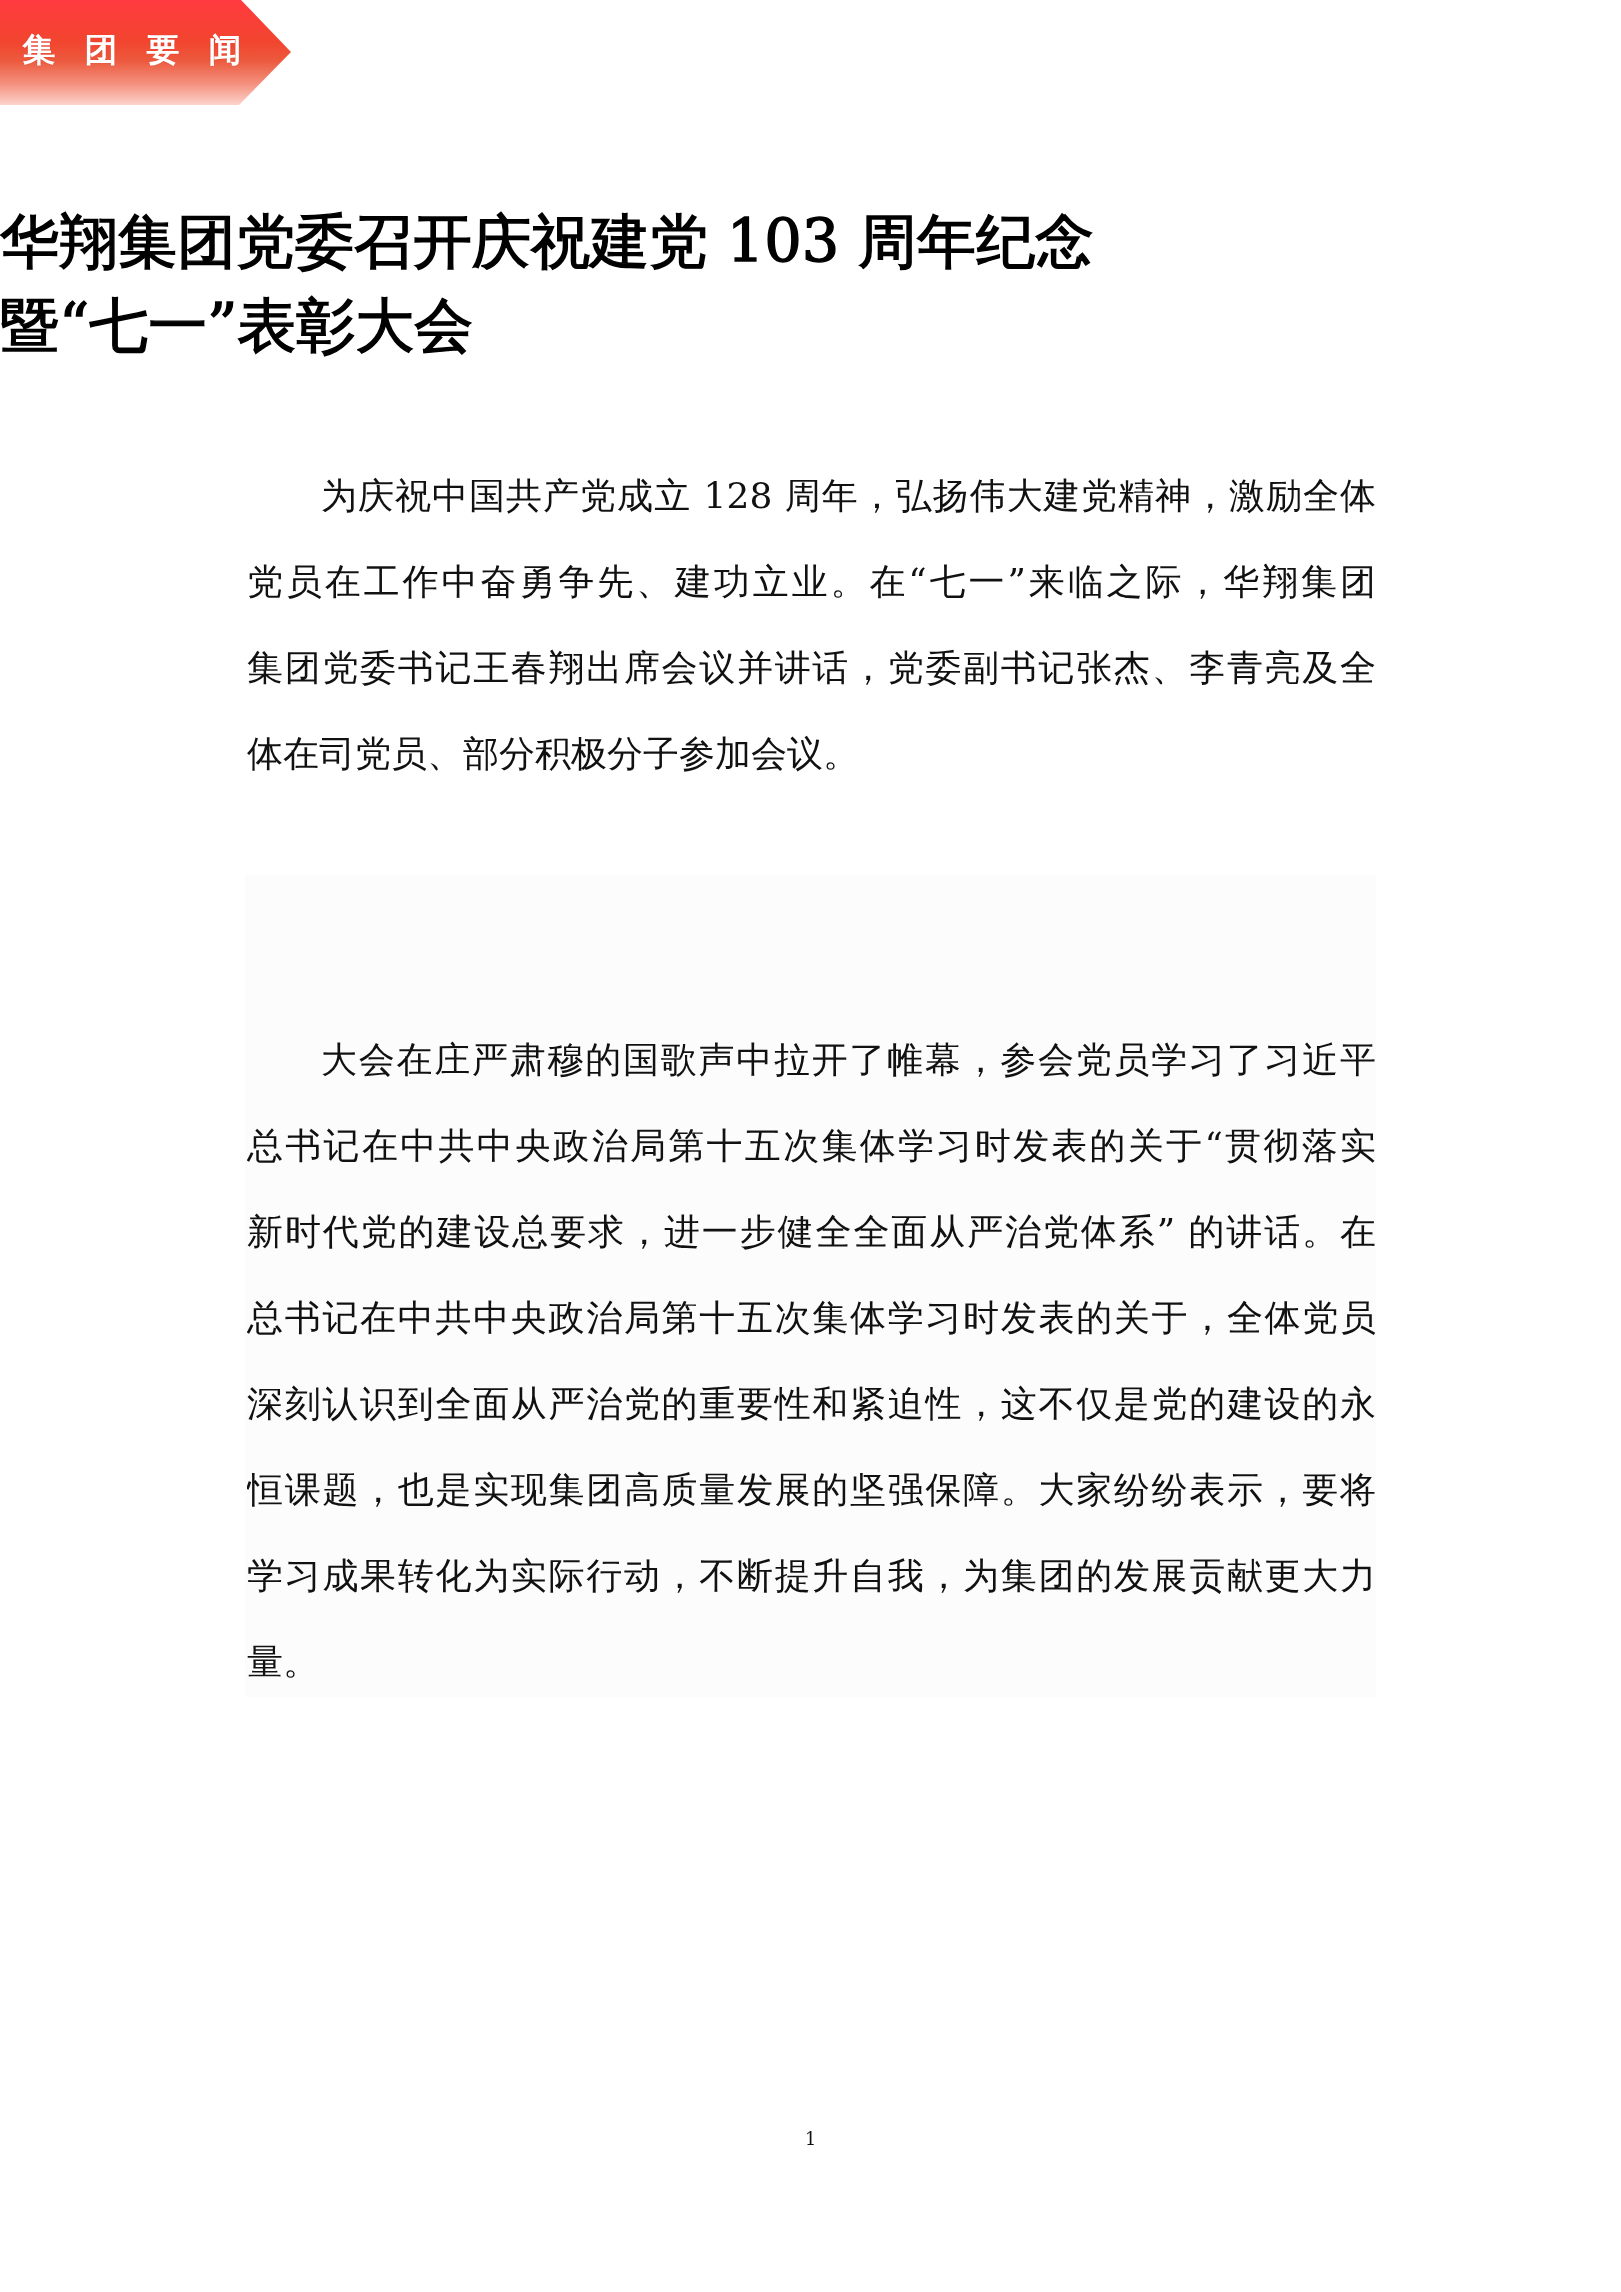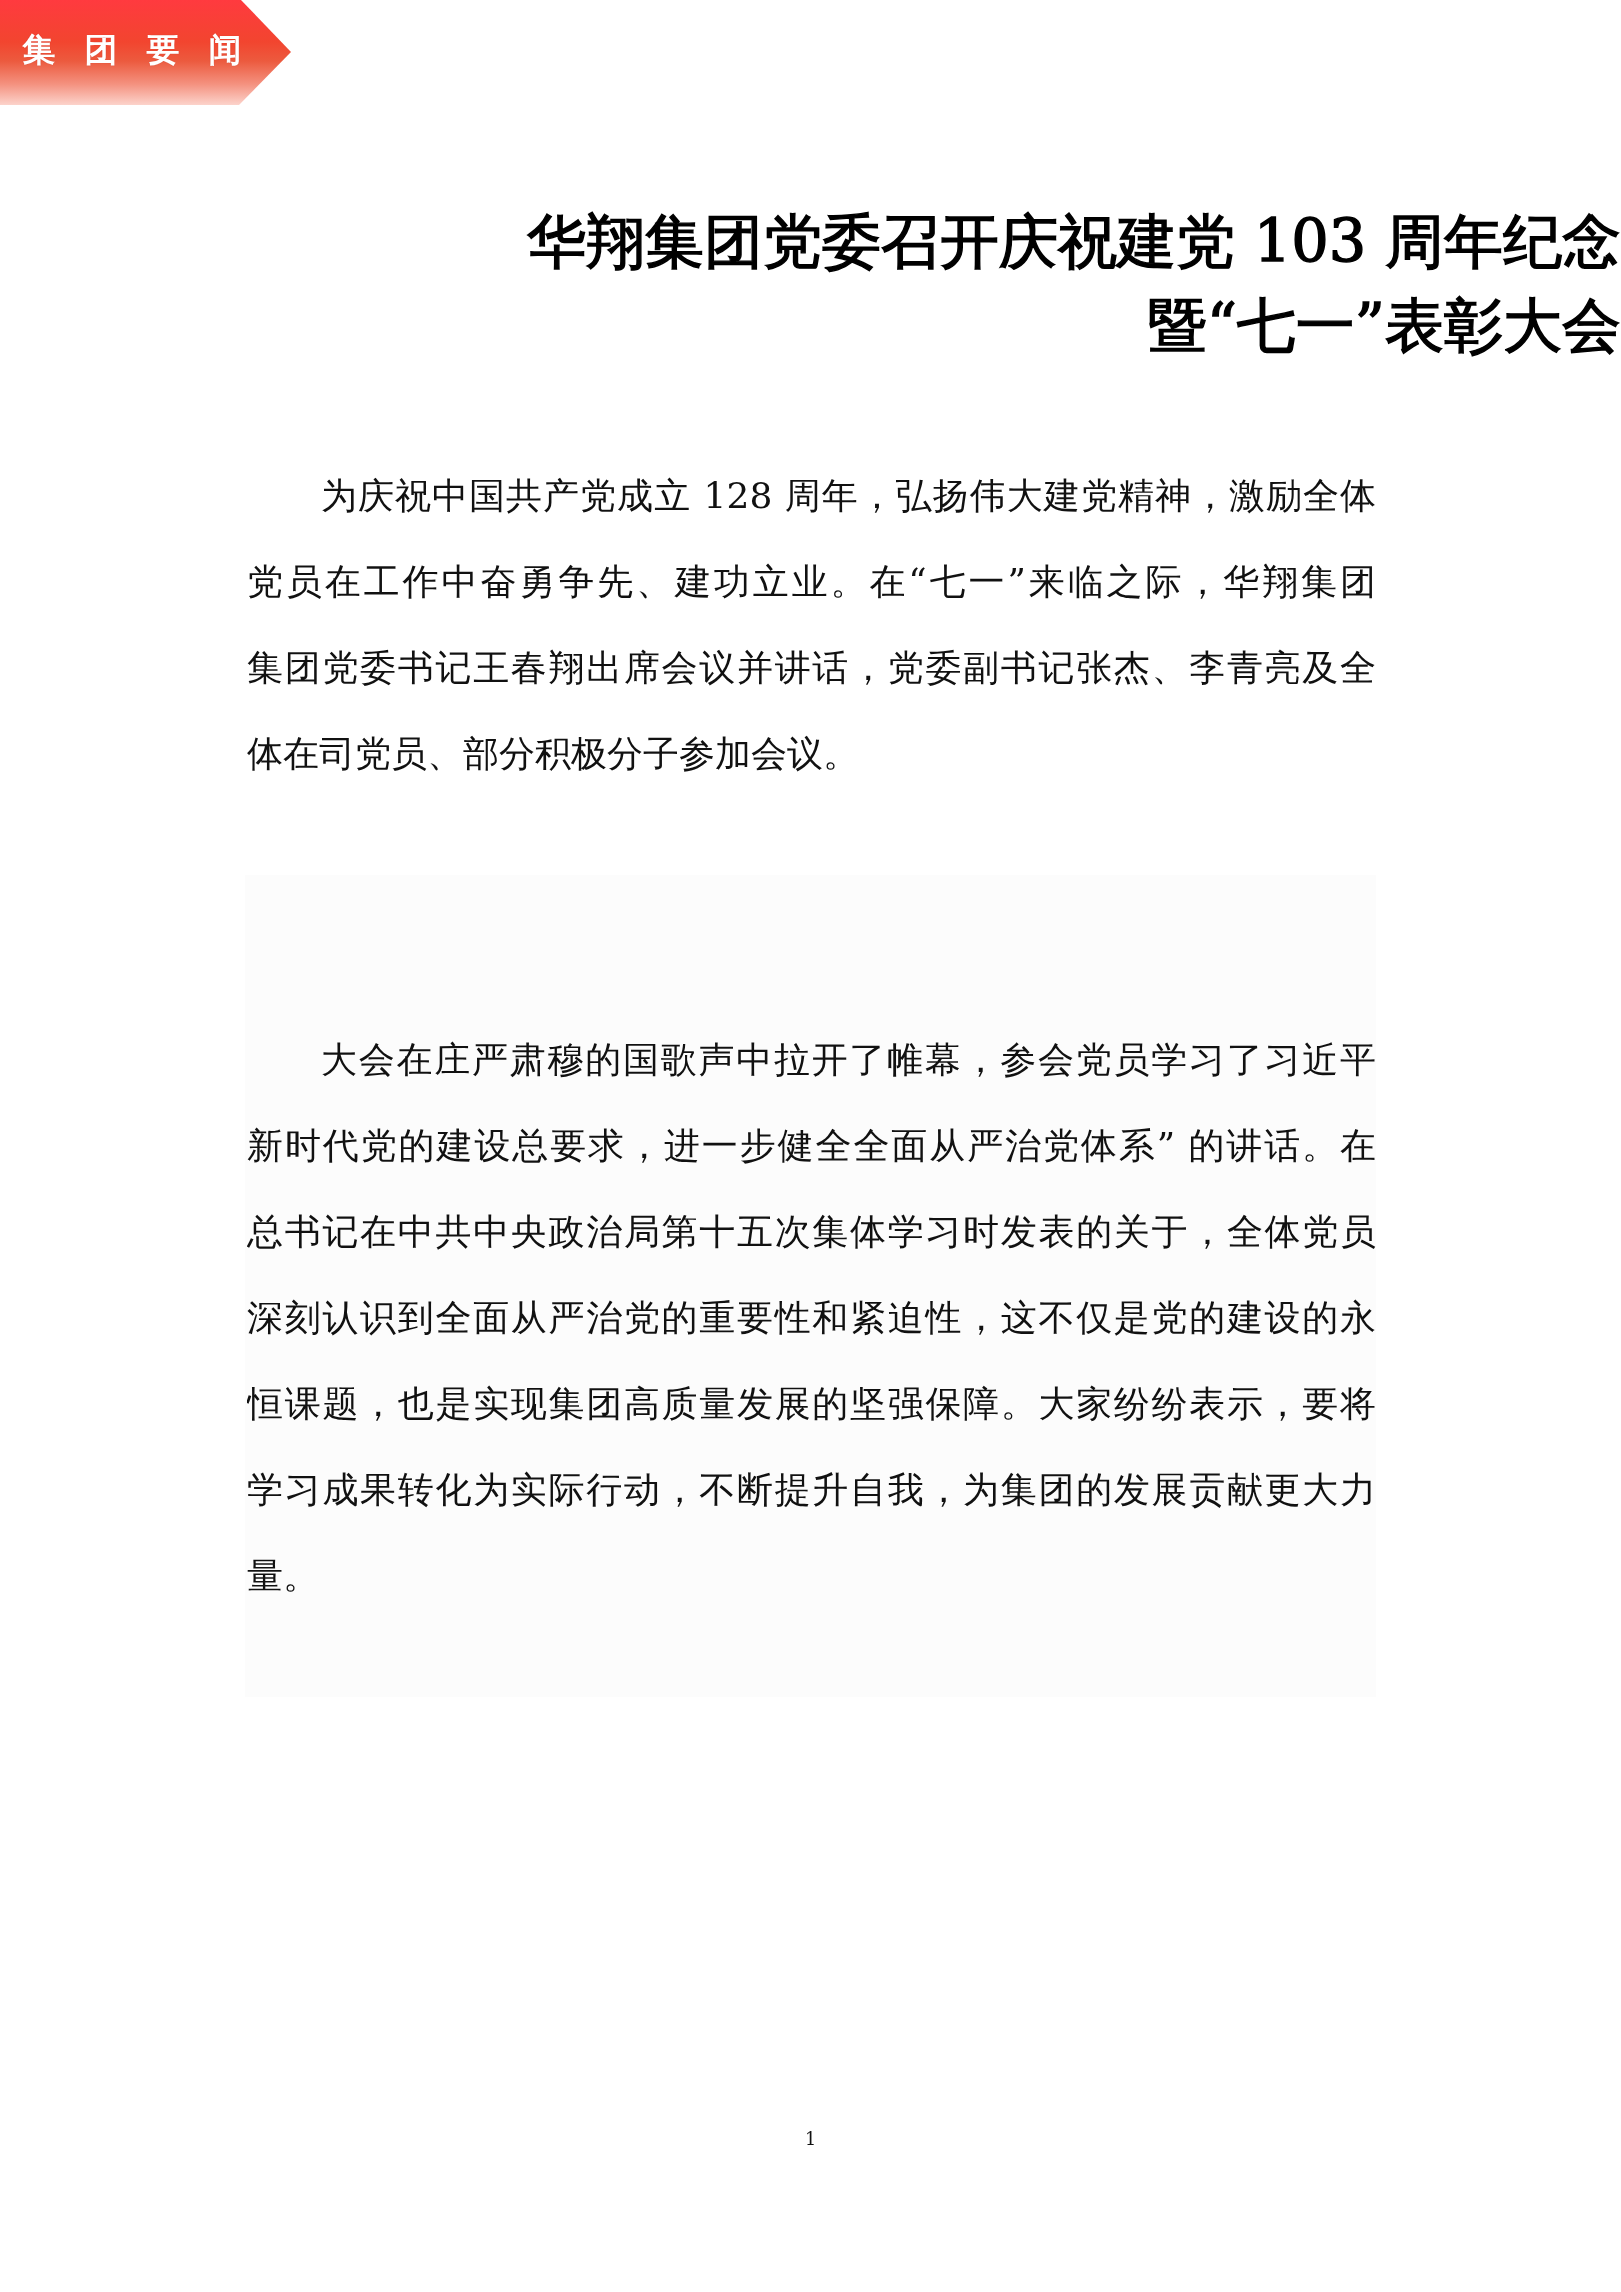--- a/index.html
+++ b/index.html
@@ -16,21 +16,21 @@
   .banner-text {
     position: absolute; left: 19.6px; top: 27.4px; width: 225px;
     display: flex; justify-content: space-between;
     color: #fff; font-family: "DejaVu Sans", sans-serif; font-weight: bold;
     font-size: 33px; line-height: 45px; letter-spacing: 0;
     text-shadow: 0 0 1px rgba(120,0,0,0.3);
   }
   .banner-text span { width: 39px; text-align: center; }
   .title {
     position: absolute; left: 0; width: 1621px; top: 200px;
-    text-align: right; font-size: 59px; line-height: 84px; font-weight: normal;
+    text-align: left; font-size: 59px; line-height: 84px; font-weight: normal;
     font-family: "DejaVu Serif", "Liberation Serif", serif;
     -webkit-text-stroke: 1.4px #000; color: #000;
   }
   .title div { white-space: nowrap; }
   .para {
     position: absolute; left: 247px; width: 1129px;
     font-size: 36px; line-height: 86px;
     font-family: "DejaVu Serif", "Liberation Serif", serif;
   }
   .line {
@@ -68,20 +68,21 @@
   <div class="line indent">为庆祝中国共产党成立 128 周年，弘扬伟大建党精神，激励全体</div>
   <div class="line">党员在工作中奋勇争先、建功立业。在“七一”来临之际，华翔集团</div>
   <div class="line">集团党委书记王春翔出席会议并讲话，党委副书记张杰、李青亮及全</div>
   <div class="line last">体在司党员、部分积极分子参加会议。</div>
 </div>
 
 <div class="shade"></div>
 
 <div class="para" style="top:1017px;">
   <div class="line indent">大会在庄严肃穆的国歌声中拉开了帷幕，参会党员学习了习近平</div>
+  <div class="line">总书记在中共中央政治局第十五次集体学习时发表的关于“贯彻落实</div>
   <div class="line">新时代党的建设总要求，进一步健全全面从严治党体系” 的讲话。在</div>
   <div class="line">总书记在中共中央政治局第十五次集体学习时发表的关于，全体党员</div>
   <div class="line">深刻认识到全面从严治党的重要性和紧迫性，这不仅是党的建设的永</div>
   <div class="line">恒课题，也是实现集团高质量发展的坚强保障。大家纷纷表示，要将</div>
   <div class="line">学习成果转化为实际行动，不断提升自我，为集团的发展贡献更大力</div>
   <div class="line last">量。</div>
 </div>
 
 <div class="page-num">1</div>
 

